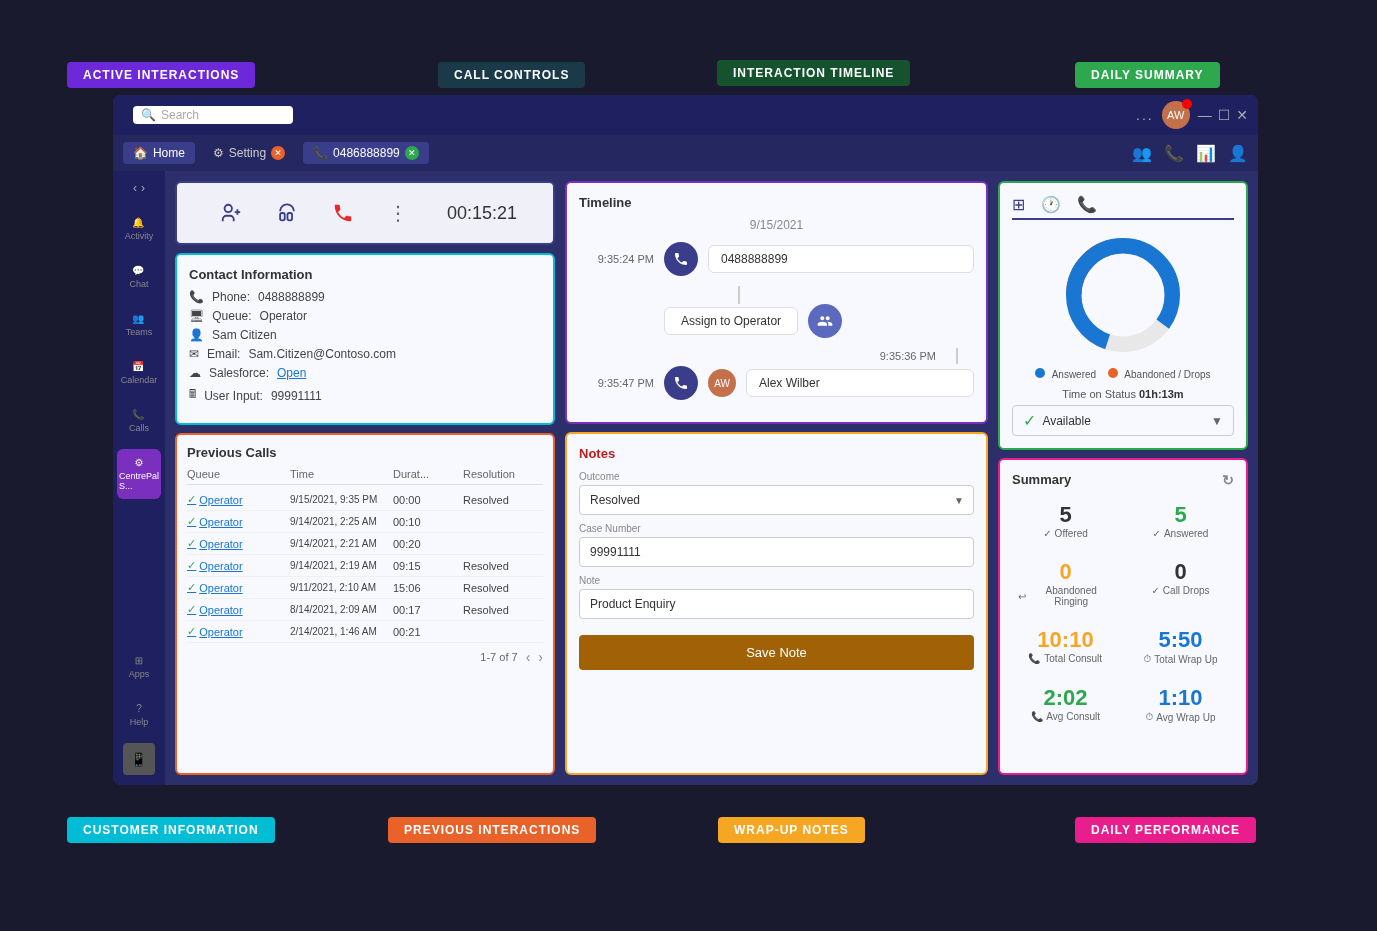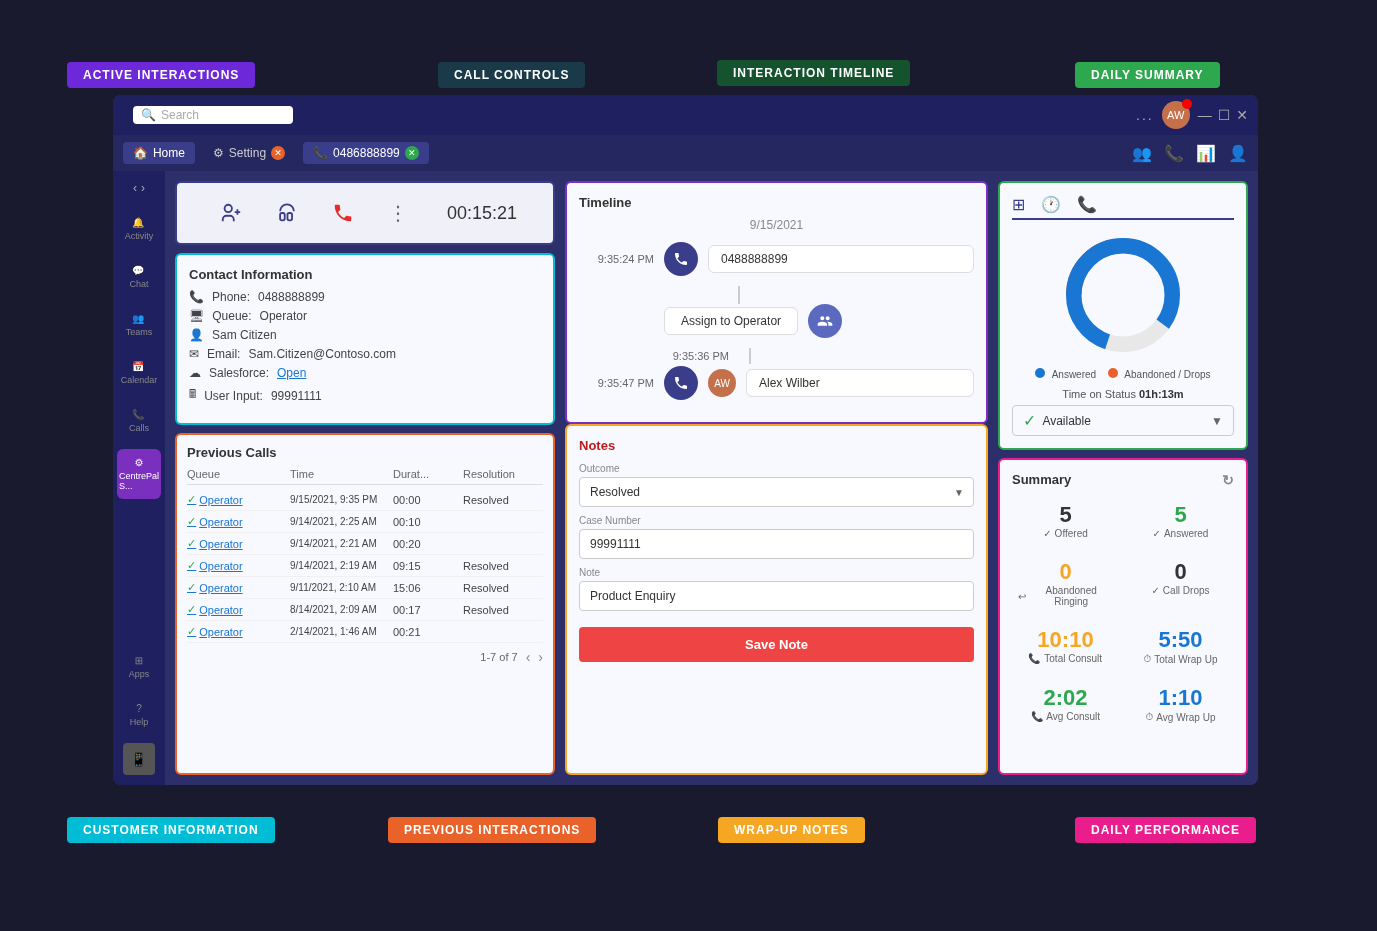--- a/index.html
+++ b/index.html
@@ -241,20 +241,21 @@
       align-items: center;
     }
     .pagination { display: flex; justify-content: flex-end; align-items: center; gap: 8px; font-size: 11px; color: #666; margin-top: 6px; }
     .page-btn { cursor: pointer; color: #888; font-size: 14px; }
 
     
     .center-panels {
       flex: 1;
       display: flex;
       flex-direction: column;
+      gap: 8px;
       min-width: 0;
     }
 
     
     .timeline-panel {
       background: #f8f9ff;
       border-radius: 6px;
       padding: 12px;
       border: 2px solid #7b2fbe;
     }
@@ -336,27 +337,27 @@
       background: white;
       appearance: none;
     }
     .select-wrapper { position: relative; }
     .select-arrow {
       position: absolute; right: 10px; top: 50%; transform: translateY(-50%);
       font-size: 10px; color: #666; pointer-events: none;
     }
     .save-note-btn {
       width: 100%;
-      background: #ef4444;
+      background: #a16207;
       color: white;
       border: none;
       border-radius: 4px;
       padding: 10px;
       font-size: 13px;
-      font-weight: 700;
+      font-weight: 400;
       cursor: pointer;
       margin-top: 8px;
     }
 
     
     .right-panels {
       width: 250px;
       flex-shrink: 0;
       display: flex;
       flex-direction: column;
@@ -680,21 +681,21 @@
             <div style="flex:1; display:flex; align-items:center; gap:10px;">
               <button class="assign-btn">Assign to Operator</button>
               <div class="timeline-icon" style="background:#5b6abf;">
                 <svg width="16" height="16" viewBox="0 0 24 24" fill="white">
                     <path d="M16 11c1.66 0 2.99-1.34 2.99-3S17.66 5 16 5c-1.66 0-3 1.34-3 3s1.34 3 3 3zm-8 0c1.66 0 2.99-1.34 2.99-3S9.66 5 8 5C6.34 5 5 6.34 5 8s1.34 3 3 3zm0 2c-2.33 0-7 1.17-7 3.5V19h14v-2.5c0-2.33-4.67-3.5-7-3.5zm8 0c-.29 0-.62.02-.97.05 1.16.84 1.97 1.97 1.97 3.45V19h6v-2.5c0-2.33-4.67-3.5-7-3.5z"></path>
                   </svg>
               </div>
             </div>
           </div>
 
-          <div style="display:flex; align-items:center; gap:4px; margin: 2px 0 2px 75px;">
+          <div style="display:flex; align-items:center; gap:4px; margin: 2px 0 2px 75px; justify-content: flex-end;">
             <div style="font-size:11px;color:#666;width:75px;text-align:right;">9:35:36 PM</div>
             <div style="width:2px;height:16px;background:#ccc;margin:0 16px;"></div>
           </div>
 
           <div class="timeline-item">
             <div class="timeline-time">9:35:47 PM</div>
             <div class="timeline-icon">
               <svg width="16" height="16" viewBox="0 0 24 24" fill="white">
                   <path d="M6.6 10.8c1.4 2.8 3.8 5.1 6.6 6.6l2.2-2.2c.3-.3.7-.4 1-.2 1.1.4 2.3.6 3.6.6.6 0 1 .4 1 1V20c0 .6-.4 1-1 1-9.4 0-17-7.6-17-17 0-.6.4-1 1-1h3.5c.6 0 1 .4 1 1 0 1.3.2 2.5.6 3.6.1.3 0 .7-.2 1L6.6 10.8z"></path>
                 </svg>

